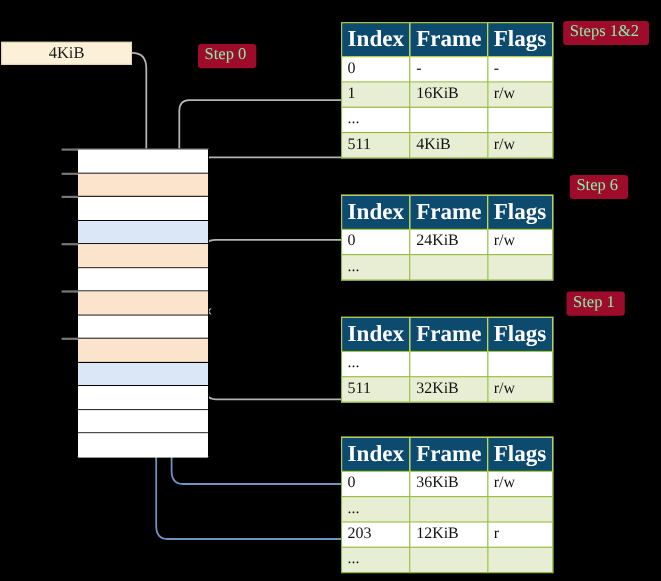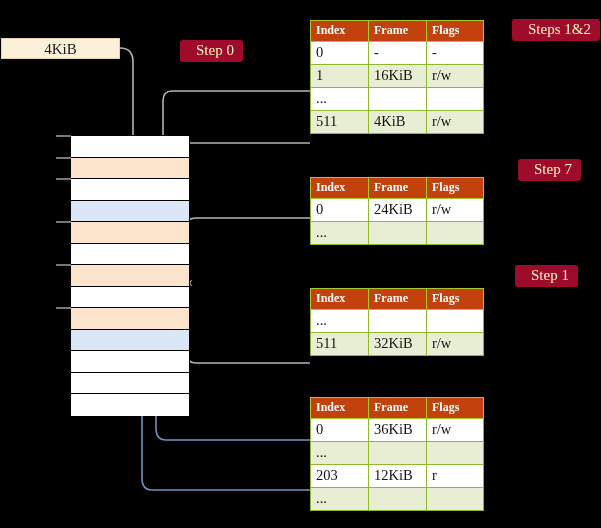--- a/index.html
+++ b/index.html
@@ -27,25 +27,25 @@
     left: 0; top: 0;
     width: 601px;
     height: 528px;
     pointer-events: none;
   }
 
   
   .step-pill {
     position: absolute;
     background: #9e0b2b;
-    color: #fef9c3;
+    color: #86efac;
     font-family: "Liberation Serif", serif;
     font-size: 15px;
     line-height: 19px;
-    padding: 1px 9px 2px 16px;
+    padding: 1px 9px 2px 6px;
     border-radius: 3px;
     white-space: nowrap;
     box-shadow: 0 1px 0 rgba(0,0,0,0.5);
     text-align: center;
   }
 
   
   #size-box {
     position: absolute;
     left: 1px;
@@ -105,25 +105,25 @@
     padding: 2px 5px 3px 5px;
     height: 19px;
     text-align: left;
     vertical-align: middle;
     font-weight: normal;
     box-sizing: border-box;
     overflow: hidden;
     white-space: nowrap;
   }
   .ptable th {
-    background: #c2410c;
+    background: #0c4a6e;
     color: #ffffff;
     font-weight: bold;
     border-color: #a8c72d;
-    font-size: 12px;
+    font-size: 21px;
   }
   .ptable th + th { border-left: 1px solid #ffffff; }
   .ptable tr.alt td { background: #e8eed4; }
   .ptable td.hl { background: #f5f5a0; }
   .ptable col.c-index { width: 58px; }
   .ptable col.c-frame { width: 58px; }
   .ptable col.c-flags { width: 57px; }
 </style>
 </head>
 <body>
@@ -189,21 +189,21 @@
       </div>
       <div class="mem-row mem-blue" style="position: relative;"></div>
       <div class="mem-row mem-white" style="position: relative;"></div>
       <div class="mem-row mem-white" style="position: relative;"></div>
       <div class="mem-row mem-white" style="position: relative;"></div>
     </div>
 
   <div id="steps-layer">
       <div class="step-pill" style="left: 180px; top: 40px;">Step 0</div>
       <div class="step-pill" style="left: 512px; top: 19px;">Steps 1&amp;2</div>
-      <div class="step-pill" style="left: 518px; top: 159px;">Step 7</div>
+      <div class="step-pill" style="left: 518px; top: 159px;">Step 6</div>
       <div class="step-pill" style="left: 515px; top: 265px;">Step 1</div>
     </div>
 
   <div id="tables-layer">
       <table class="ptable" style="left: 310px; top: 20px;">
         <colgroup>
           <col class="c-index">
           <col class="c-frame">
           <col class="c-flags">
         </colgroup>

